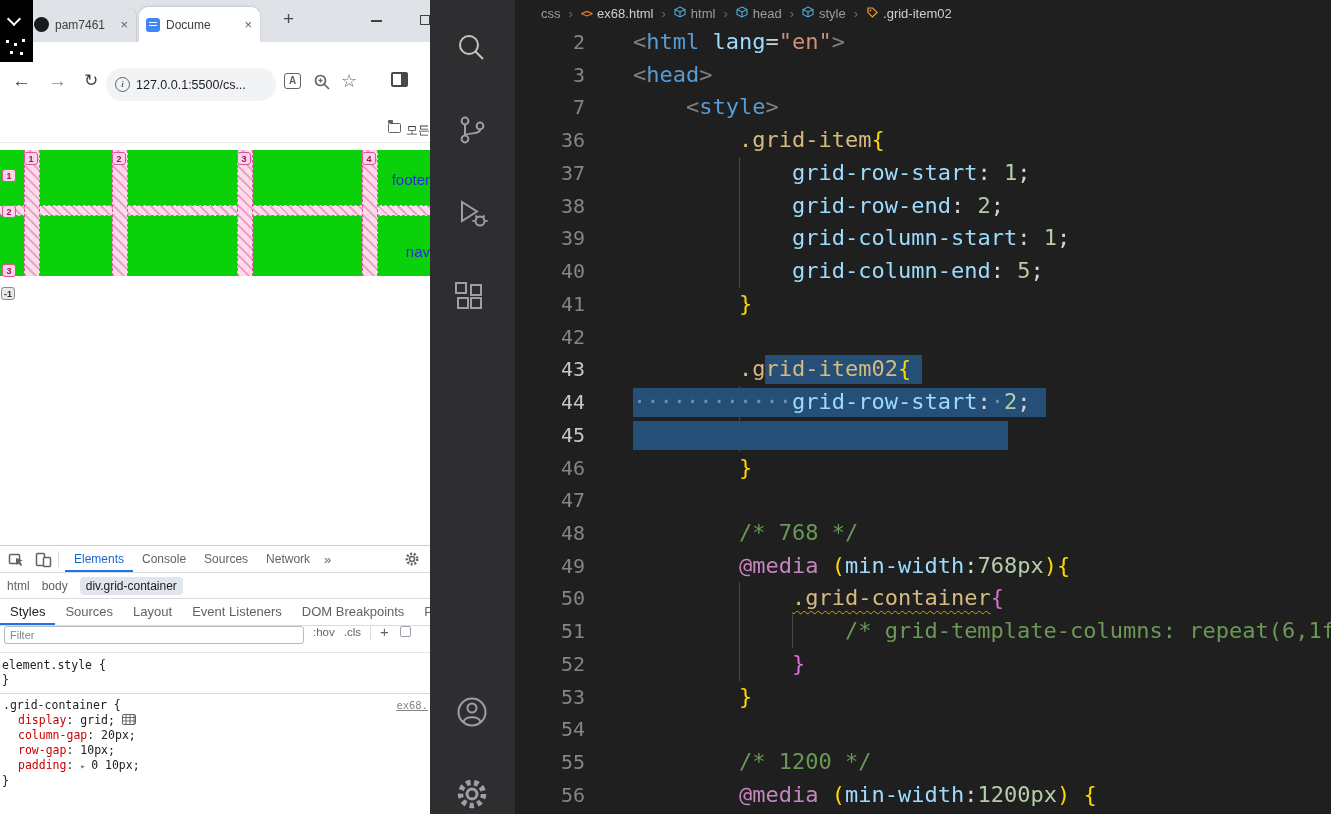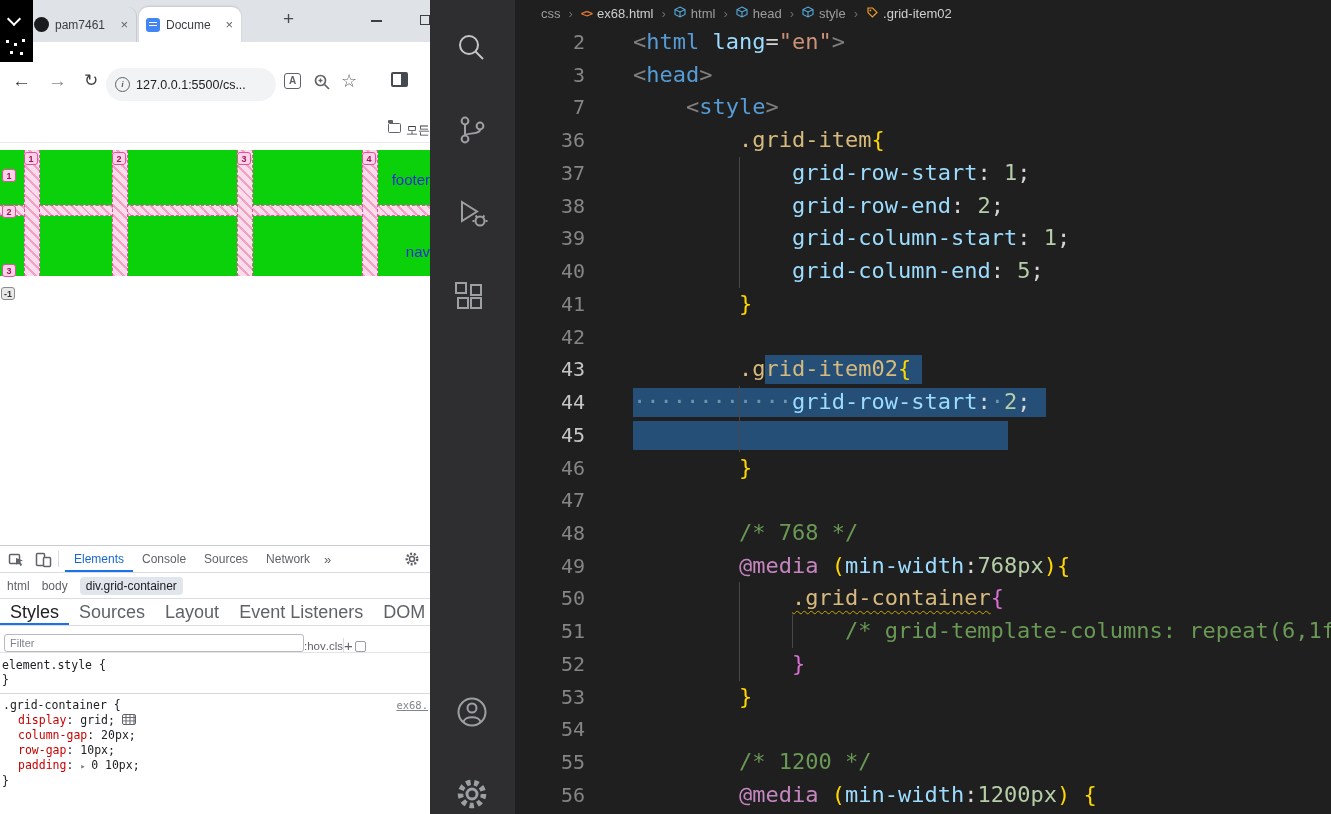--- a/index.html
+++ b/index.html
@@ -8,21 +8,21 @@
 
   
   .chrome{position:absolute;left:0;top:0;width:430px;height:814px;background:#fff;overflow:hidden}
   .tabstrip{position:relative;height:42px;background:#dfe2e7}
   .corner-frag{position:absolute;left:0;top:0;width:33px;height:62px;background:#000;z-index:6}
   .corner-frag .chv{position:absolute;left:9px;top:14px;width:10px;height:10px}
   .corner-frag .chv::before{content:"";position:absolute;left:0;top:0;width:8px;height:8px;border-right:2px solid #fff;border-bottom:2px solid #fff;transform:rotate(45deg)}
   .corner-frag .spk{position:absolute;left:6px;top:40px;width:3px;height:3px;background:#fff;box-shadow:8px 3px 0 #fff,16px -1px 0 #fff,4px 11px 0 #fff,14px 12px 0 #fff}
   .tab{position:absolute;top:7px;height:35px;display:flex;align-items:center;gap:6px;font-size:12px;color:#3c4043;padding:0 7px;border-radius:9px 9px 0 0}
   .tab.inactive{left:27px;width:110px;border-right:1px solid #c7cacf}
-  .tab.active{left:139px;width:102px;background:#fff;box-shadow:0 -1px 2px rgba(0,0,0,.12)}
+  .tab.active{left:139px;width:121px;background:#fff;box-shadow:0 -1px 2px rgba(0,0,0,.12)}
   .favicon-gh{width:15px;height:15px;border-radius:50%;background:#191b1f;flex:none}
   .favicon-doc{width:14px;height:14px;border-radius:3px;flex:none;background:linear-gradient(#4285f4 0 0);position:relative}
   .favicon-doc::after{content:"";position:absolute;left:3px;top:4px;width:8px;height:1.6px;background:#fff;box-shadow:0 3px 0 #fff}
   .tab-title{flex:1;overflow:hidden;white-space:nowrap}
   .tab-close{font-size:13px;color:#5f6368;padding:0 1px}
   .newtab{position:absolute;left:283px;top:8px;font-size:19px;color:#474c51}
   .win-min{position:absolute;left:371px;top:20px;width:11px;height:2px;background:#3c4043}
   .win-max{position:absolute;left:420px;top:15px;width:10px;height:10px;border:1.5px solid #3c4043}
 
   .toolbar{position:relative;height:73px;background:#fff}
@@ -62,23 +62,23 @@
   .dt-toolbar{height:27px;border-bottom:1px solid #dadce0;display:flex;align-items:center}
   .dt-ic{flex:none;display:inline-flex}
   .dt-sep{width:1px;height:16px;background:#dadce0;margin:0 6px;flex:none}
   .dt-tab{padding:0 9px;line-height:26px;color:#5f6368;white-space:nowrap}
   .dt-tab.active{color:#1967d2;box-shadow:inset 0 -2px 0 #1a73e8}
   .dt-more{color:#5f6368;padding:0 5px;font-size:13px}
   .dt-gear{margin-left:auto;margin-right:10px}
   .dt-crumbs{height:26px;border-bottom:1px solid #dadce0;display:flex;align-items:center;padding-left:7px;gap:12px;color:#5f6368}
   .crumb.sel{background:#e1e5ec;border-radius:4px;padding:2px 6px;color:#202124}
   .dt-ptabs{height:27px;border-bottom:1px solid #dadce0;display:flex;align-items:center;white-space:nowrap;overflow:hidden}
-  .ptab{padding:0 10px;line-height:26px;color:#5f6368;font-size:18px}
+  .ptab{padding:0 10px;line-height:26px;color:#5f6368;font-size:13px}
   .ptab.active{color:#202124;box-shadow:inset 0 -2px 0 #1a73e8}
-  .dt-filterrow{height:27px;border-bottom:1px solid #e4e4e4;display:flex;align-items:flex-end;padding:0 4px;}
+  .dt-filterrow{height:27px;border-bottom:1px solid #e4e4e4;display:flex;align-items:flex-start;padding:0 4px;gap:9px}
   .dt-filter{width:300px;height:18px;border:1px solid #b6b9bd;border-radius:3px;font-size:11px;padding:0 5px;color:#202124;outline:none}
   .dt-filter::placeholder{color:#80868b}
   .tog{color:#5f6368;font-size:11.5px}
   .tog.plus{font-size:15px;line-height:12px}
   .vsep{width:1px;height:14px;background:#dadce0}
   .cutic{width:11px;height:11px;border:1.4px solid #9aa0a6;border-radius:2px;margin-left:2px}
   .dt-styles{font-family:"DejaVu Sans Mono",monospace;font-size:11.5px;color:#202124;padding-top:5px}
   .dt-line{line-height:15px;padding-left:2px}
   .dt-rsep{border-top:1px solid #d9d9d9;margin:5px 0 4px}
   .dt-rulehead{display:flex;align-items:baseline;padding-left:3px;line-height:15px}

